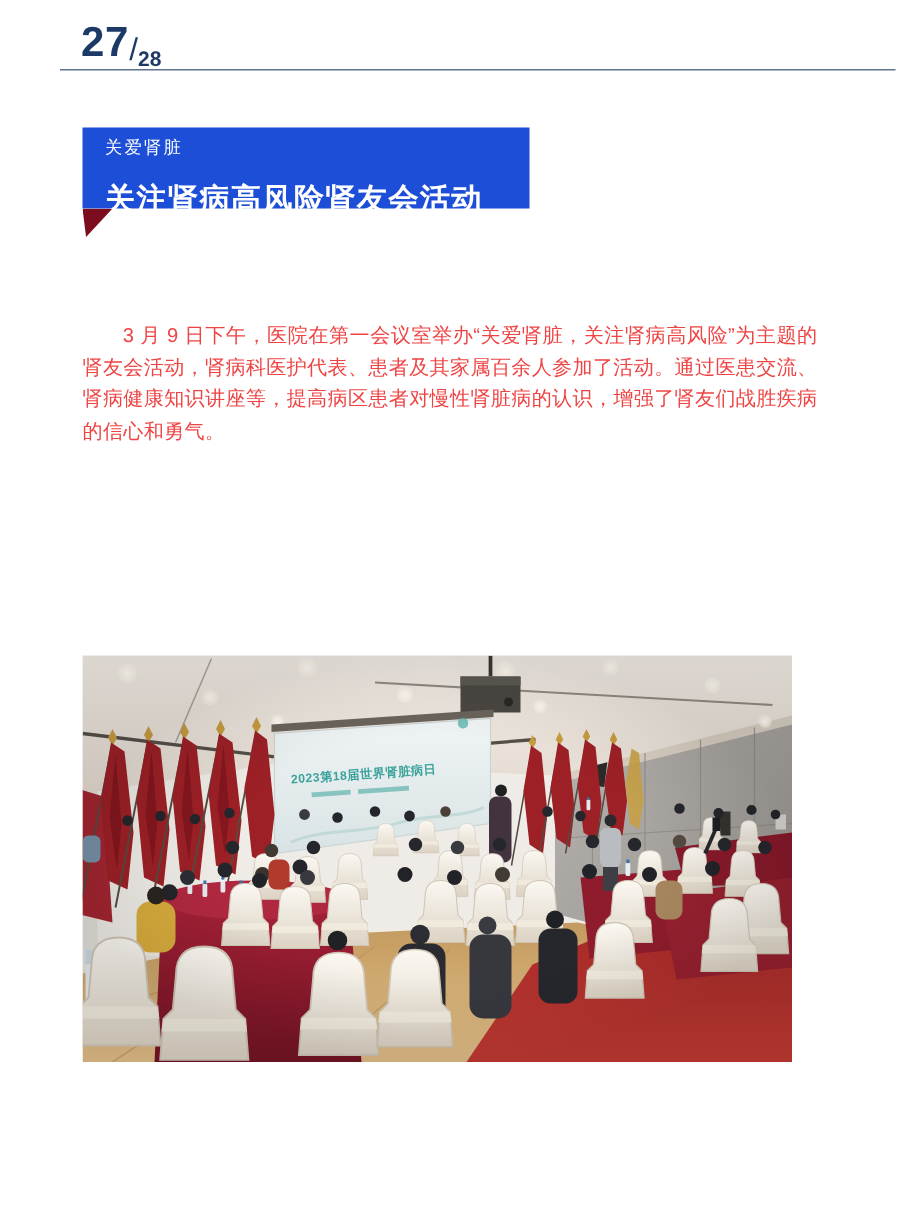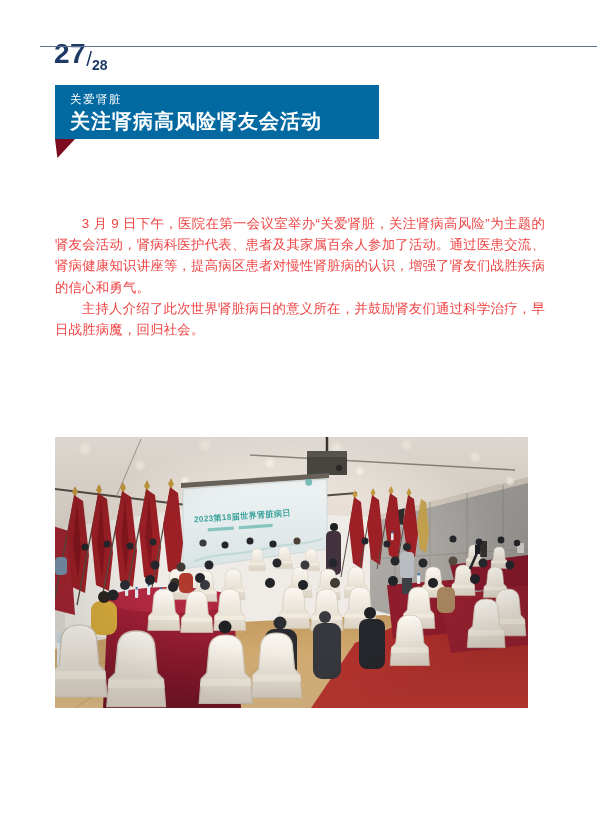--- a/index.html
+++ b/index.html
@@ -1,30 +1,30 @@
 <!DOCTYPE html>
 <html><head>
 <meta charset="utf-8">
 <style>
   html,body{margin:0;padding:0;background:#ffffff;}
   .page{position:relative;width:600px;height:814px;background:#ffffff;overflow:hidden;
         font-family:"Liberation Sans","DejaVu Sans",sans-serif;}
 
   
-  .pagenum{position:absolute;left:54px;top:12px;color:#1d3a66;white-space:nowrap;margin-top:26px;}
+  .pagenum{position:absolute;left:54px;top:12px;color:#1d3a66;white-space:nowrap;}
   .n-big{font-size:28px;font-weight:600;letter-spacing:0.5px;}
   .n-slash{font-size:21px;font-weight:400;vertical-align:-3px;}
   .n-small{font-size:14px;font-weight:600;vertical-align:-7px;}
   .rule{position:absolute;left:40px;top:46px;width:557px;height:0;border-top:1.5px solid #5f7391;}
 
   
-  .banner{position:absolute;left:55px;top:85px;width:324px;height:54px;background:#0369a1;
+  .banner{position:absolute;left:55px;top:85px;width:298px;height:54px;background:#1d4ed8;
           color:#ffffff;box-sizing:border-box;padding:7px 0 0 15px;}
   .eyebrow{font-size:11.5px;letter-spacing:1.5px;line-height:14px;}
-  .btitle{font-size:20px;font-weight:700;letter-spacing:1px;line-height:26px;margin-top:2px;white-space:nowrap;}
+  .btitle{font-size:20px;font-weight:700;letter-spacing:1px;line-height:26px;margin-top:14px;white-space:nowrap;}
   .fold{position:absolute;left:55px;top:139px;width:20px;height:19px;background:#7c0d1e;
         -webkit-clip-path:polygon(0 0,100% 0,12% 100%);clip-path:polygon(0 0,100% 0,12% 100%);}
 
   
   .article{position:absolute;left:55px;top:213px;width:490px;color:#ef4444;}
   .article p{margin:0;font-size:13.4px;line-height:21.2px;text-indent:2em;
              text-align:justify;text-justify:inter-ideograph;letter-spacing:0.2px;}
 
   
   .photo{position:absolute;left:55px;top:437px;width:473px;height:271px;overflow:hidden;background:#e8e2da;}
@@ -39,21 +39,20 @@
   <div class="rule"></div>
 
   <div class="banner">
     <div class="eyebrow">关爱肾脏</div>
     <div class="btitle">关注肾病高风险肾友会活动</div>
   </div>
   <div class="fold"></div>
 
   <div class="article">
     <p>3 月 9 日下午，医院在第一会议室举办“关爱肾脏，关注肾病高风险”为主题的肾友会活动，肾病科医护代表、患者及其家属百余人参加了活动。通过医患交流、肾病健康知识讲座等，提高病区患者对慢性肾脏病的认识，增强了肾友们战胜疾病的信心和勇气。</p>
-    <p>主持人介绍了此次世界肾脏病日的意义所在，并鼓励肾友们通过科学治疗，早日战胜病魔，回归社会。</p>
   </div>
 
   <div class="photo">
     <svg viewBox="0 0 473 271" xmlns="http://www.w3.org/2000/svg">
       <defs>
         <linearGradient id="ceilG" x1="0" y1="0" x2="0" y2="1">
           <stop offset="0" stop-color="#f4eee7"></stop>
             <stop offset="1" stop-color="#e4dbd1"></stop>
         </linearGradient>
         <linearGradient id="wallRG" x1="0" y1="0" x2="1" y2="1">

